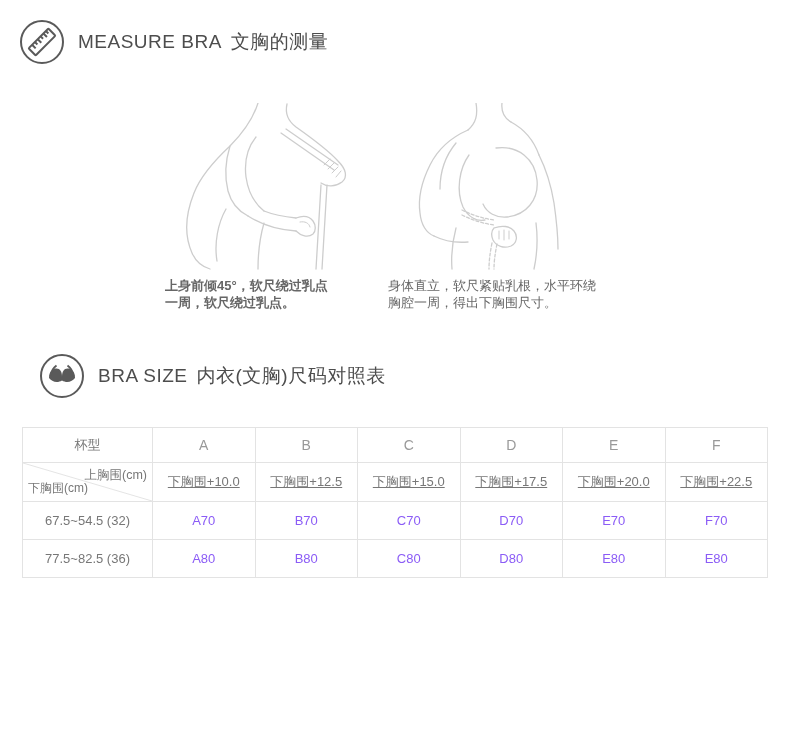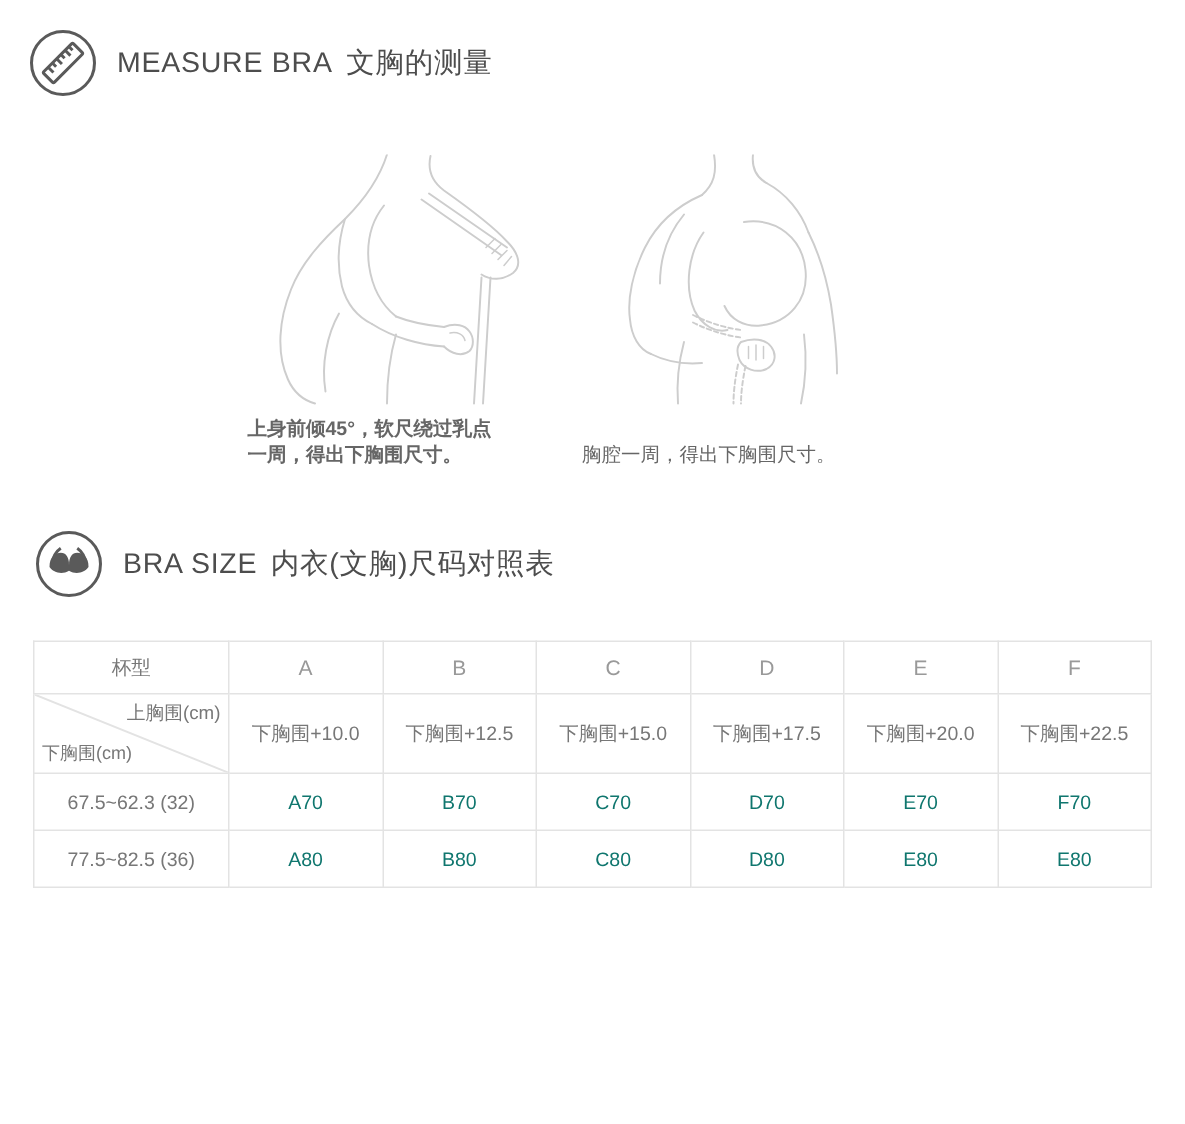--- a/index.html
+++ b/index.html
@@ -2,43 +2,43 @@
 <html><head>
 <meta charset="utf-8">
 <style>
   html,body{margin:0;padding:0;background:#ffffff;}
   body{width:790px;height:749px;position:relative;font-family:"Liberation Sans","DejaVu Sans",sans-serif;overflow:hidden;}
   .page{position:absolute;inset:0;background:#fff;}
 
   
   .sec-header{position:absolute;display:flex;align-items:center;}
   .sec-header.h1{top:20px;left:20px;text-align:right;}
-  .sec-header.h2{top:354px;left:24px;}
+  .sec-header.h2{top:354px;left:40px;}
   .circle-icon{display:inline-flex;align-items:center;justify-content:center;width:44px;height:44px;border:2px solid #5a5a5a;border-radius:50%;box-sizing:border-box;flex:none;}
   .sec-title{margin:0 0 0 14px;font-size:19px;font-weight:normal;color:#4d4d4d;letter-spacing:0.5px;white-space:nowrap;}
   .sec-title .zh{margin-left:9px;}
 
   
   .fig{position:absolute;}
   .fig-1{left:168px;top:103px;}
   .fig-2{left:396px;top:103px;}
 
   
   .caption{position:absolute;margin:0;font-size:13px;line-height:17px;color:#666;}
   .cap-1{left:165px;top:277px;font-weight:bold;}
   .cap-2{left:388px;top:277px;}
 
   
   .size-table{position:absolute;left:22px;top:427px;width:746px;border-collapse:collapse;table-layout:fixed;font-size:13px;color:#777;}
   .size-table td,.size-table th{border:1px solid #e3e3e3;text-align:center;font-weight:normal;padding:0;vertical-align:middle;}
   .r-head{height:35px;margin-left:36px;}
-  .r-diag{height:53px;}
+  .r-diag{height:39px;text-decoration:underline;}
   .r-data{height:38px;}
   .letter{color:#999;font-size:14px;}
-  .size-val{color:#0f766e;}
+  .size-val{color:#8b5cf6;}
   .band{color:#777;}
   .diag{position:relative;}
   .diag svg{position:absolute;left:0;top:0;width:100%;height:100%;}
   .diag-top{position:absolute;top:4px;right:5px;font-size:12.5px;color:#777;}
   .diag-bottom{position:absolute;bottom:4px;left:5px;font-size:12px;color:#777;}
 
   .art{stroke:#cdcdcd;stroke-width:1.3;fill:none;stroke-linecap:round;}
   .art .thin{stroke-width:1;}
   .icon-stroke{stroke:#5a5a5a;fill:none;stroke-width:2;}
   .icon-fill{fill:#5a5a5a;stroke:none;}
@@ -91,22 +91,22 @@
     <path d="M98,125 C106,122 114,123 118,128 C122,133 121,140 115,143 C108,146 100,143 97,137 C95,132 95,128 98,125"></path>
     <path class="thin" d="M103,128 L103,136 M108,127 L108,137 M113,128 L113,136"></path>
     <path d="M66,107 C78,113 90,116 98,117" stroke-dasharray="3,2"></path>
     <path d="M66,112 C78,118 90,121 98,122" stroke-dasharray="3,2"></path>
     <path d="M96,140 C94,150 93,158 93,166" stroke-dasharray="3,2"></path>
     <path d="M101,141 C99,151 98,159 98,166" stroke-dasharray="3,2"></path>
     <path d="M60,125 C56,140 55,153 56,166"></path>
     <path d="M140,120 C142,136 141,152 138,166"></path>
   </svg>
 
-  <p class="caption cap-1"><span>上身前倾45°，软尺绕过乳点</span><br><span>一周，得出下胸围尺寸。</span></p>
-  <p class="caption cap-2"><br><span>胸腔一周，得出下胸围尺寸。</span></p>
+  <p class="caption cap-1"><span>上身前倾45°，软尺绕过乳点</span><br><span>一周，软尺绕过乳点。</span></p>
+  <p class="caption cap-2"><span>身体直立，软尺紧贴乳根，水平环绕</span><br><span>胸腔一周，得出下胸围尺寸。</span></p>
 
   <div class="sec-header h2">
     <span class="circle-icon">
       <svg width="40" height="40" viewBox="0 0 40 40">
         <path class="icon-fill" d="M7,22 C7,15 11,12.5 14.5,12.5 C18,12.5 20,15.5 20,20.5 L20,24.5 C15,27.5 9.5,25.5 7,22 Z"></path>
         <path class="icon-fill" d="M33,22 C33,15 29,12.5 25.5,12.5 C22,12.5 20,15.5 20,20.5 L20,24.5 C25,27.5 30.5,25.5 33,22 Z"></path>
         <path class="icon-stroke" stroke-width="1.6" d="M8.5,20 C9.5,14.5 11.5,11.5 14.5,9.5"></path>
         <path class="icon-stroke" stroke-width="1.6" d="M31.5,20 C30.5,14.5 28.5,11.5 25.5,9.5"></path>
       </svg>
     </span>
@@ -142,21 +142,21 @@
         <span class="diag-bottom">下胸围(cm)</span>
       </td>
       <td>下胸围+10.0</td>
       <td>下胸围+12.5</td>
       <td>下胸围+15.0</td>
       <td>下胸围+17.5</td>
       <td>下胸围+20.0</td>
       <td>下胸围+22.5</td>
     </tr>
     <tr class="r-data">
-      <td class="band">67.5~62.3 (32)</td>
+      <td class="band">67.5~54.5 (32)</td>
       <td class="size-val">A70</td>
       <td class="size-val">B70</td>
       <td class="size-val">C70</td>
       <td class="size-val">D70</td>
       <td class="size-val">E70</td>
       <td class="size-val">F70</td>
     </tr>
     <tr class="r-data">
       <td class="band">77.5~82.5 (36)</td>
       <td class="size-val">A80</td>

